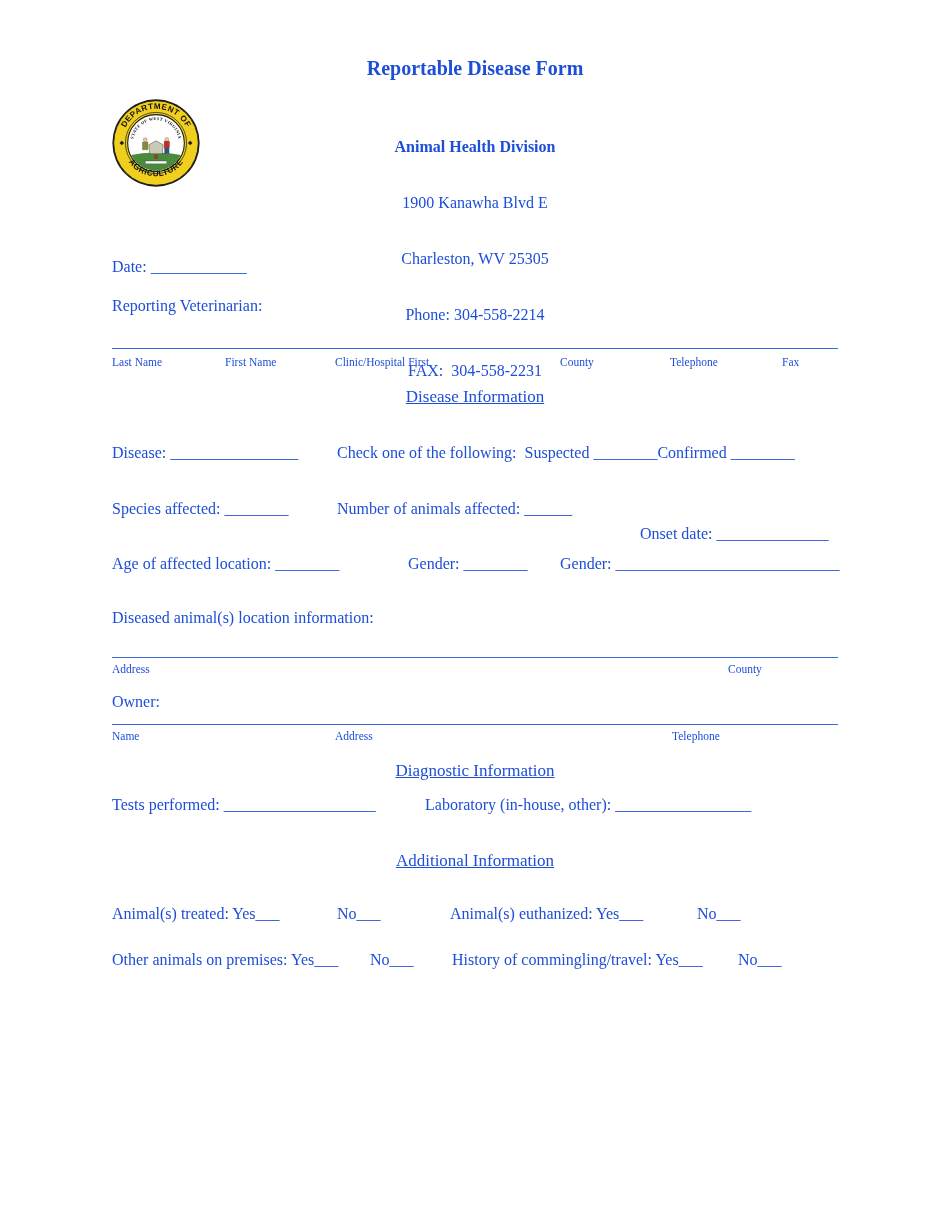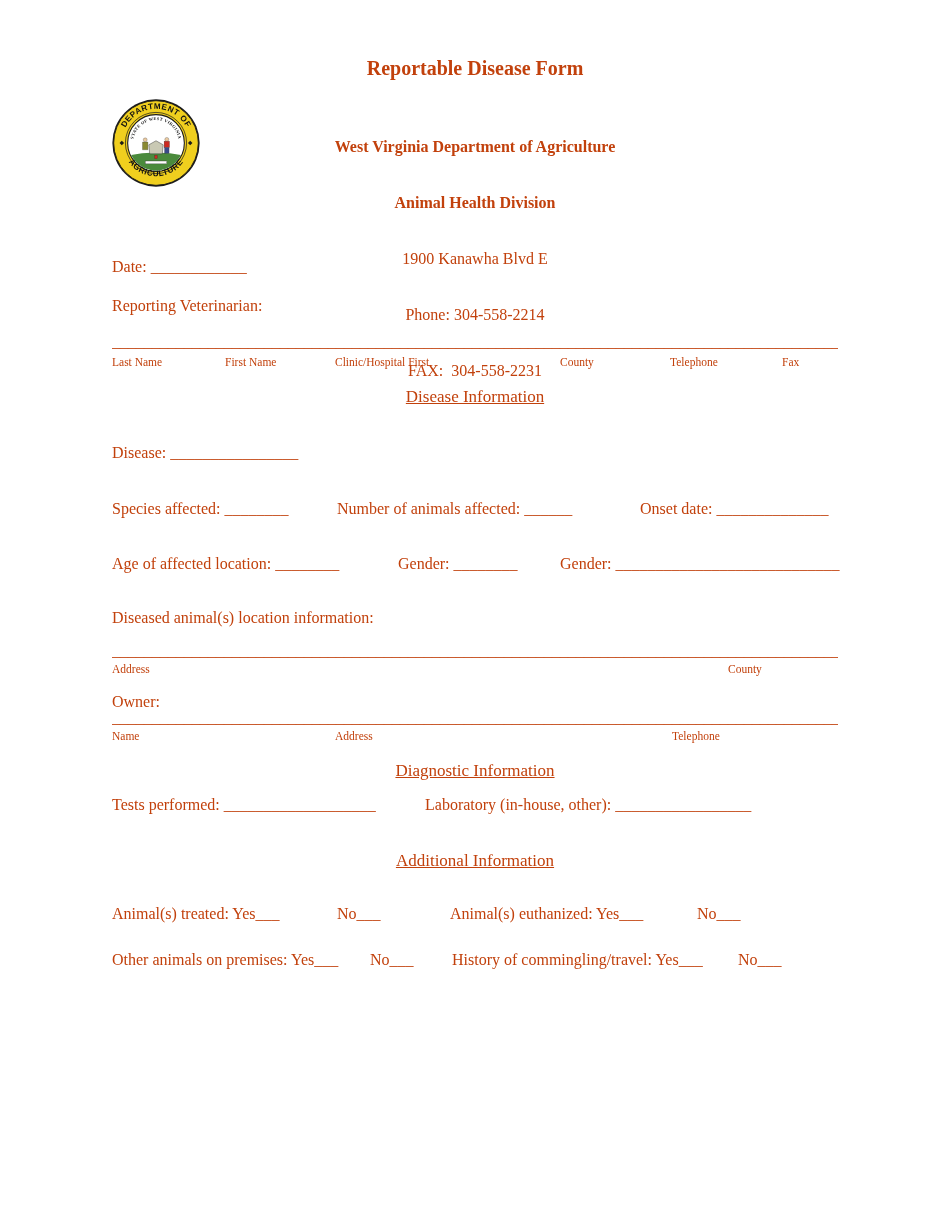--- a/index.html
+++ b/index.html
@@ -3,21 +3,21 @@
 <meta charset="utf-8">
 <style>
   html, body { margin: 0; padding: 0; background: #ffffff; }
   .page {
     position: relative;
     width: 950px;
     height: 1230px;
     background: #ffffff;
     font-family: "Liberation Serif", serif;
     font-size: 16px;
-    color: #c2410c;
+    color: #1d4ed8;
     overflow: hidden;
   }
   .abs { position: absolute; white-space: pre; }
   .center { left: 0; width: 950px; text-align: center; }
   .title { font-size: 20px; font-weight: bold; }
   .hline { line-height: 20px; }
   .bold { font-weight: bold; }
   .heading { font-size: 17px; text-decoration: underline; }
   .rule { width: 726px; height: 20px; overflow: hidden; letter-spacing: 0; }
   .collabel { font-size: 11.5px; }
@@ -62,48 +62,49 @@
     </text>
     <text font-family="Liberation Sans, sans-serif" font-size="9" font-weight="bold" fill="#111111" letter-spacing="0.6">
       <textPath href="#arcBottom" startOffset="50%" text-anchor="middle">AGRICULTURE</textPath>
     </text>
     <text font-family="Liberation Serif, serif" font-size="4.8" font-weight="bold" fill="#111111" letter-spacing="0.4">
       <textPath href="#arcInner" startOffset="50%" text-anchor="middle">STATE OF WEST VIRGINIA</textPath>
     </text>
   </svg>
 
   <div class="abs center" style="top:101px">
-    <div class="hline bold">West Virginia Department of Agriculture</div>
     <div class="hline bold">Animal Health Division</div>
     <div class="hline">1900 Kanawha Blvd E</div>
+    <div class="hline">Charleston, WV 25305</div>
     <div class="hline">Phone: 304-558-2214</div>
     <div class="hline">FAX:  304-558-2231</div>
   </div>
 
   <div class="abs" style="left:112px; top:258px">Date: ____________</div>
   <div class="abs" style="left:112px; top:297px">Reporting Veterinarian:</div>
 
   <div class="abs rule" style="left:112px; top:333px">____________________________________________________________________________________________________</div>
   <div class="abs collabel" style="left:112px; top:356px">Last Name</div>
   <div class="abs collabel" style="left:225px; top:356px">First Name</div>
   <div class="abs collabel" style="left:335px; top:356px">Clinic/Hospital First</div>
   <div class="abs collabel" style="left:560px; top:356px">County</div>
   <div class="abs collabel" style="left:670px; top:356px">Telephone</div>
   <div class="abs collabel" style="left:782px; top:356px">Fax</div>
 
   <div class="abs center heading" style="top:387px">Disease Information</div>
 
   <div class="abs" style="left:112px; top:444px">Disease: ________________</div>
+  <div class="abs" style="left:337px; top:444px">Check one of the following:  Suspected ________Confirmed ________</div>
 
   <div class="abs" style="left:112px; top:500px">Species affected: ________</div>
   <div class="abs" style="left:337px; top:500px">Number of animals affected: ______</div>
-  <div class="abs" style="left:640px; top:500px">Onset date: ______________</div>
+  <div class="abs" style="left:640px; top:525px">Onset date: ______________</div>
 
   <div class="abs" style="left:112px; top:555px">Age of affected location: ________</div>
-  <div class="abs" style="left:398px; top:555px">Gender: ________</div>
+  <div class="abs" style="left:408px; top:555px">Gender: ________</div>
   <div class="abs" style="left:560px; top:555px">Gender: ____________________________</div>
 
   <div class="abs" style="left:112px; top:609px">Diseased animal(s) location information:</div>
   <div class="abs rule" style="left:112px; top:642px">____________________________________________________________________________________________________</div>
   <div class="abs collabel" style="left:112px; top:663px">Address</div>
   <div class="abs collabel" style="left:728px; top:663px">County</div>
 
   <div class="abs" style="left:112px; top:693px">Owner:</div>
   <div class="abs rule" style="left:112px; top:709px">____________________________________________________________________________________________________</div>
   <div class="abs collabel" style="left:112px; top:730px">Name</div>

